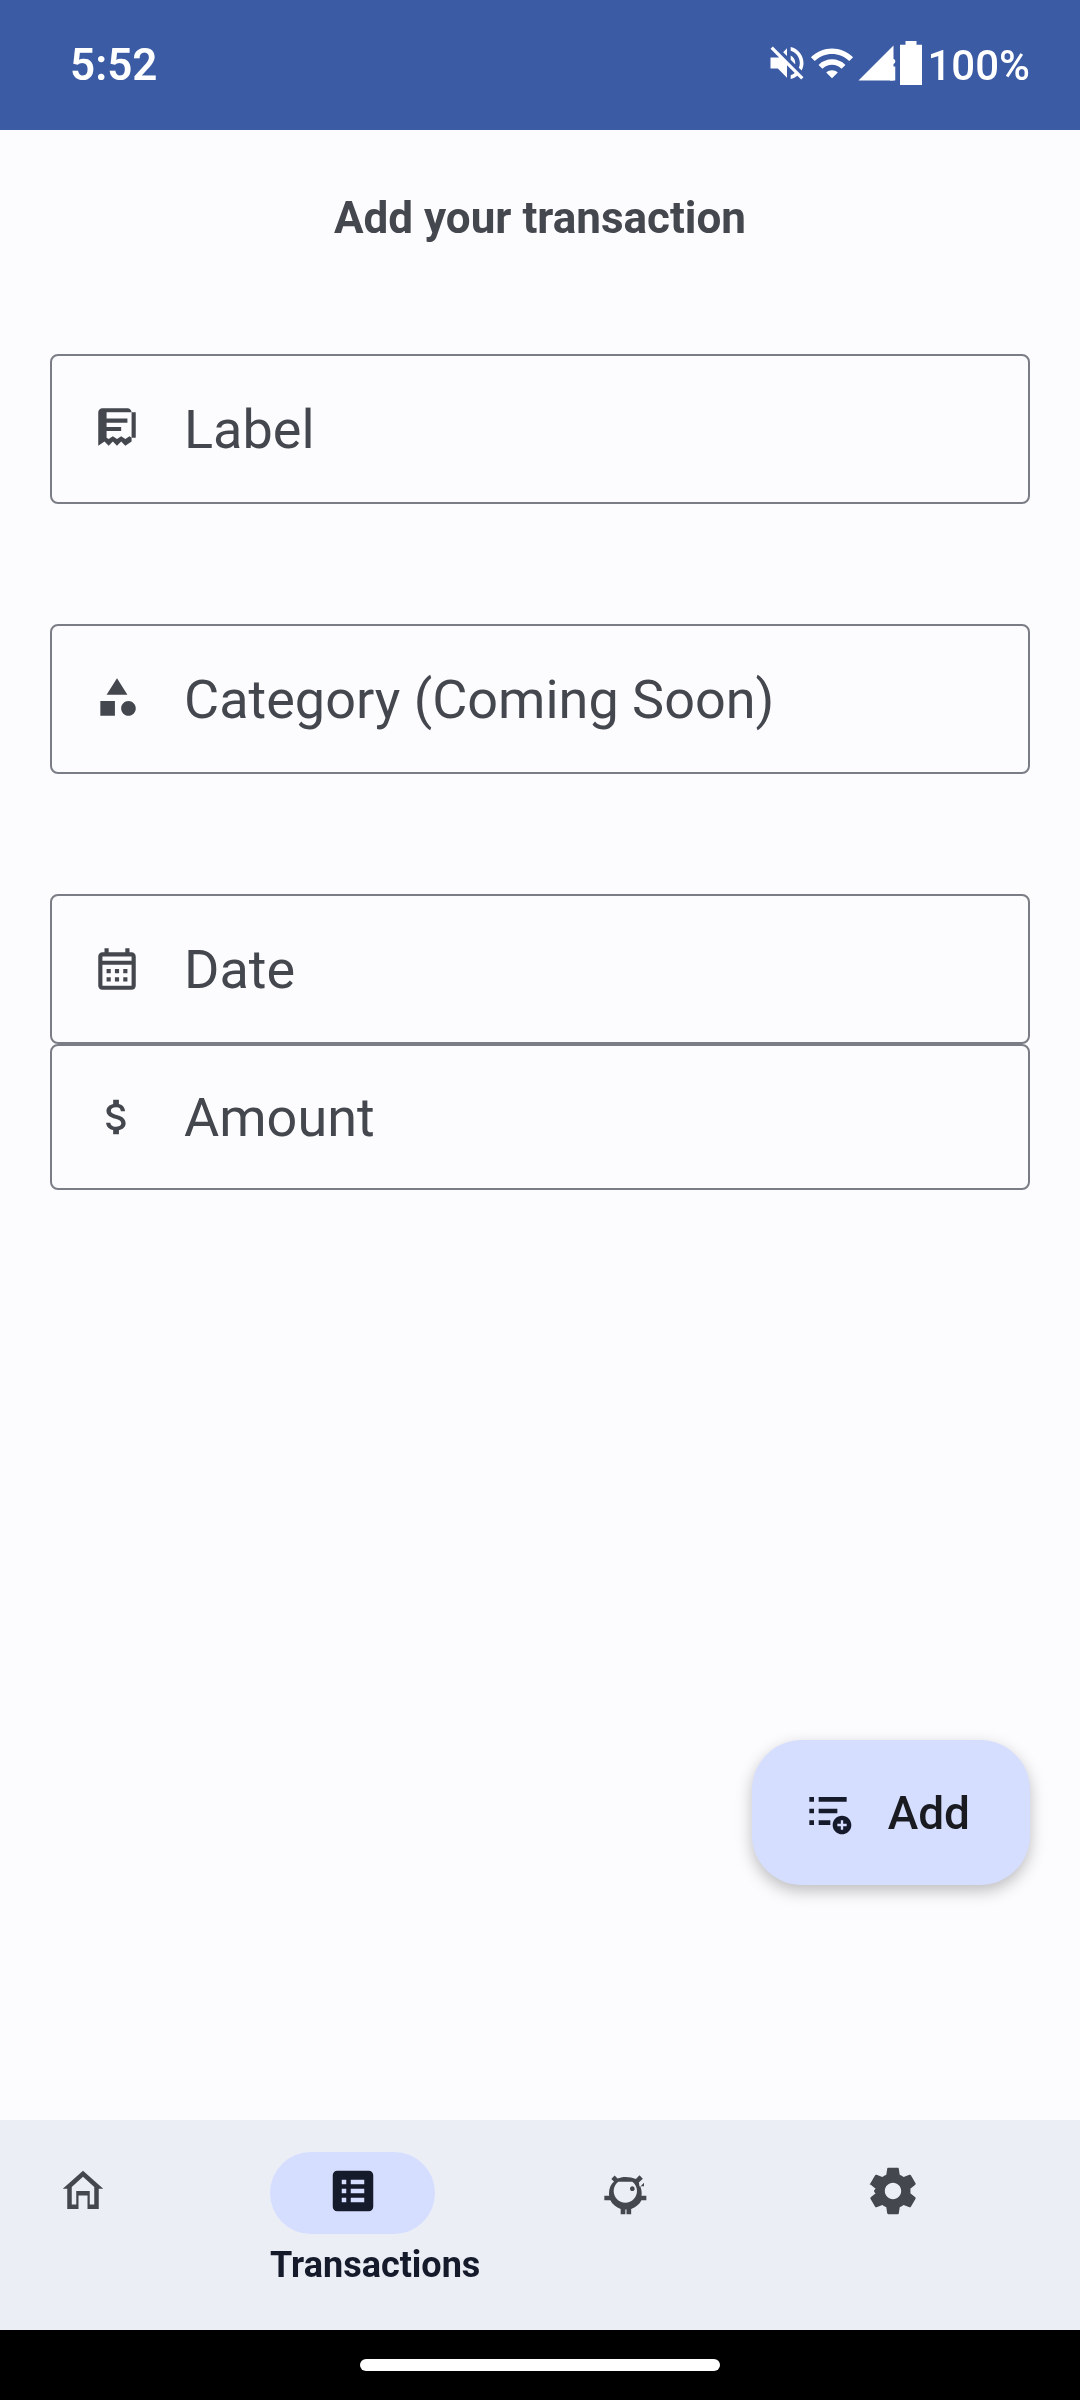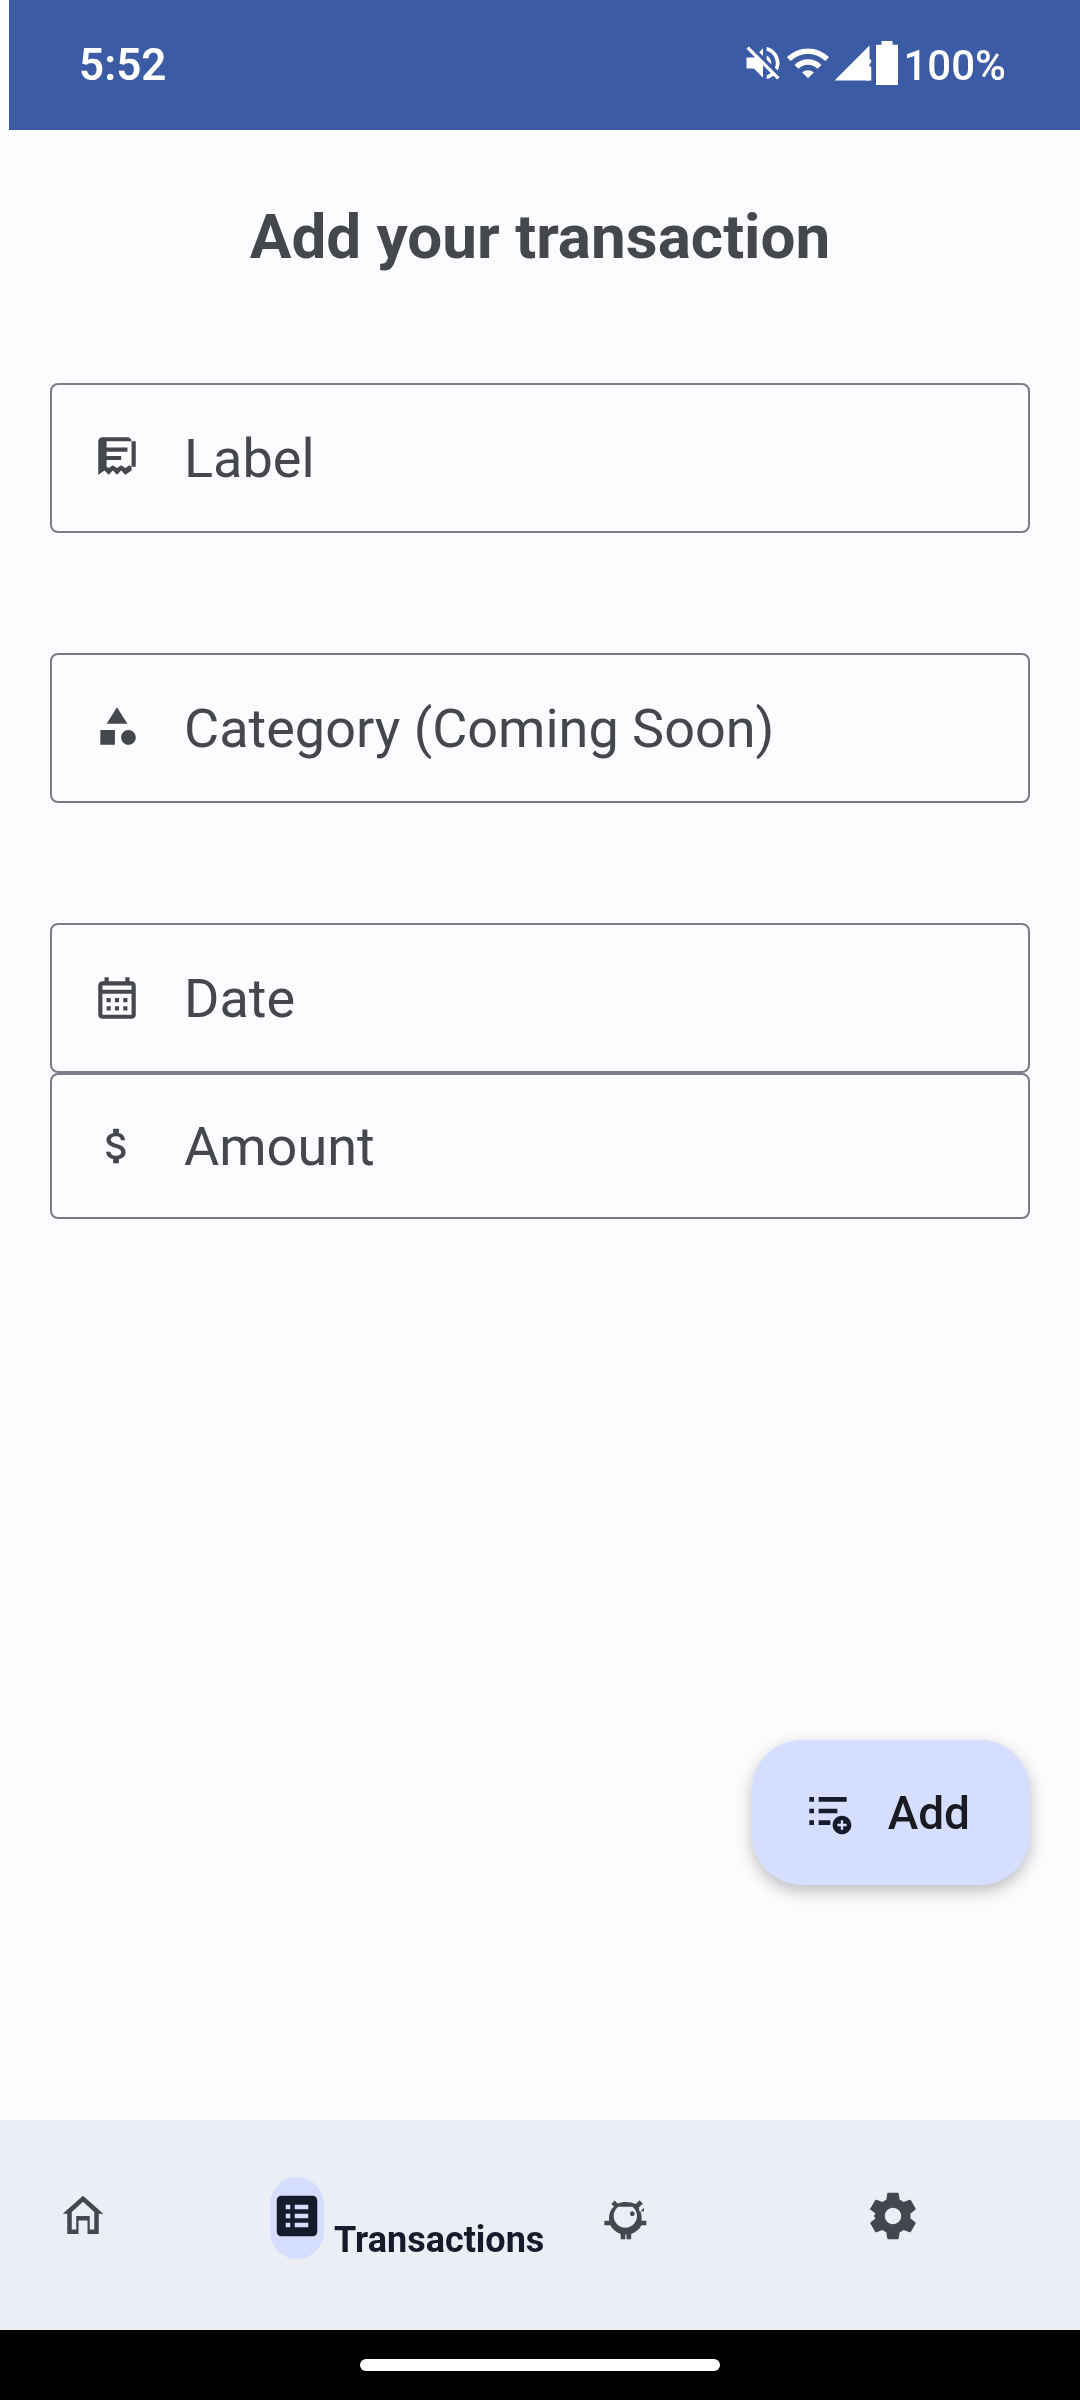--- a/index.html
+++ b/index.html
@@ -1,46 +1,46 @@
 <!DOCTYPE html>
 <html><head>
 <meta charset="utf-8">
 <style>
   * { box-sizing: border-box; margin: 0; padding: 0; }
   html, body { width: 1080px; height: 2400px; font-family: Roboto, Arial, sans-serif; background: #000; overflow: hidden; }
   .screen { width: 1080px; height: 2400px; background: #fcfcff; display: flex; flex-direction: column; position: relative; }
 
   
-  .status-bar { height: 130px; background: #3b5ba5; display: flex; align-items: center; justify-content: space-between; padding: 0 74px 0 70px; color: #fff; margin-left: 9px; }
+  .status-bar { height: 130px; background: #3b5ba5; display: flex; align-items: center; justify-content: space-between; padding: 0 50px 0 70px; color: #fff; }
   .status-time { font-size: 44px; font-weight: 600; }
   .status-icons { display: flex; align-items: center; gap: 0; }
   .status-icons svg { fill: #fff; }
   .status-battery-text { font-size: 42px; font-weight: 500; margin-left: 2px; }
 
   
   .content { flex: 1; padding: 50px; }
-  .page-title { font-size: 62px; font-weight: 700; color: #44474e; text-align: center; margin-top: 20px; margin-bottom: 110px; }
+  .page-title { font-size: 44px; font-weight: 700; color: #44474e; text-align: center; margin-top: 12px; margin-bottom: 110px; }
 
   .field { border: 2px solid #7a7d85; border-radius: 8px; height: 150px; display: flex; align-items: center; padding: 0 38px; margin-bottom: 120px; position: relative; }
   .field-icon { width: 54px; height: 54px; display: flex; align-items: center; justify-content: center; margin-right: 40px; flex-shrink: 0; }
   .field-icon svg { fill: #44474e; }
   .field-text { font-size: 54px; color: #44474e; flex: 1; white-space: nowrap; overflow: hidden; text-overflow: ellipsis; }
   .field-caret { width: 40px; display: flex; align-items: center; justify-content: center; margin-left: 20px; }
   .field-caret svg { fill: #44474e; }
   .field.amount { margin-bottom: 118px; height: 146px; }
   .field.date { margin-bottom: 0; }
 
   
   .fab { position: absolute; right: 50px; top: 1740px; background: #d5deff; border-radius: 50px; height: 145px; padding: 0 60px 0 48px; display: flex; align-items: center; gap: 32px; box-shadow: 0 6px 16px rgba(0,0,0,0.25); }
   .fab-icon svg { fill: #161b2c; }
   .fab-label { font-size: 46px; font-weight: 500; color: #1a1b20; }
 
   
   .bottom-nav { height: 210px; background: #eceef6; display: flex; align-items: center; justify-content: space-around; padding: 10px 0 24px 0; }
-  .nav-item { display: flex; align-items: flex-end; gap: 10px; width: 270px; }
+  .nav-item { display: flex; flex-direction: column; align-items: flex-start; gap: 10px; width: 270px; }
   .nav-icon-wrap { width: 165px; height: 82px; border-radius: 50px; display: flex; align-items: center; justify-content: center; }
   .nav-item.active .nav-icon-wrap { background: #d5deff; }
   .nav-icon-wrap svg { fill: #44474e; }
   .nav-item.active .nav-icon-wrap svg { fill: #161b2c; }
   .nav-label { font-size: 36px; font-weight: 700; color: #161b2c; height: 40px; }
 
   
   .gesture-area { height: 70px; background: #000; display: flex; align-items: center; justify-content: center; }
   .gesture-bar { width: 360px; height: 12px; border-radius: 8px; background: #fff; }
 </style>

